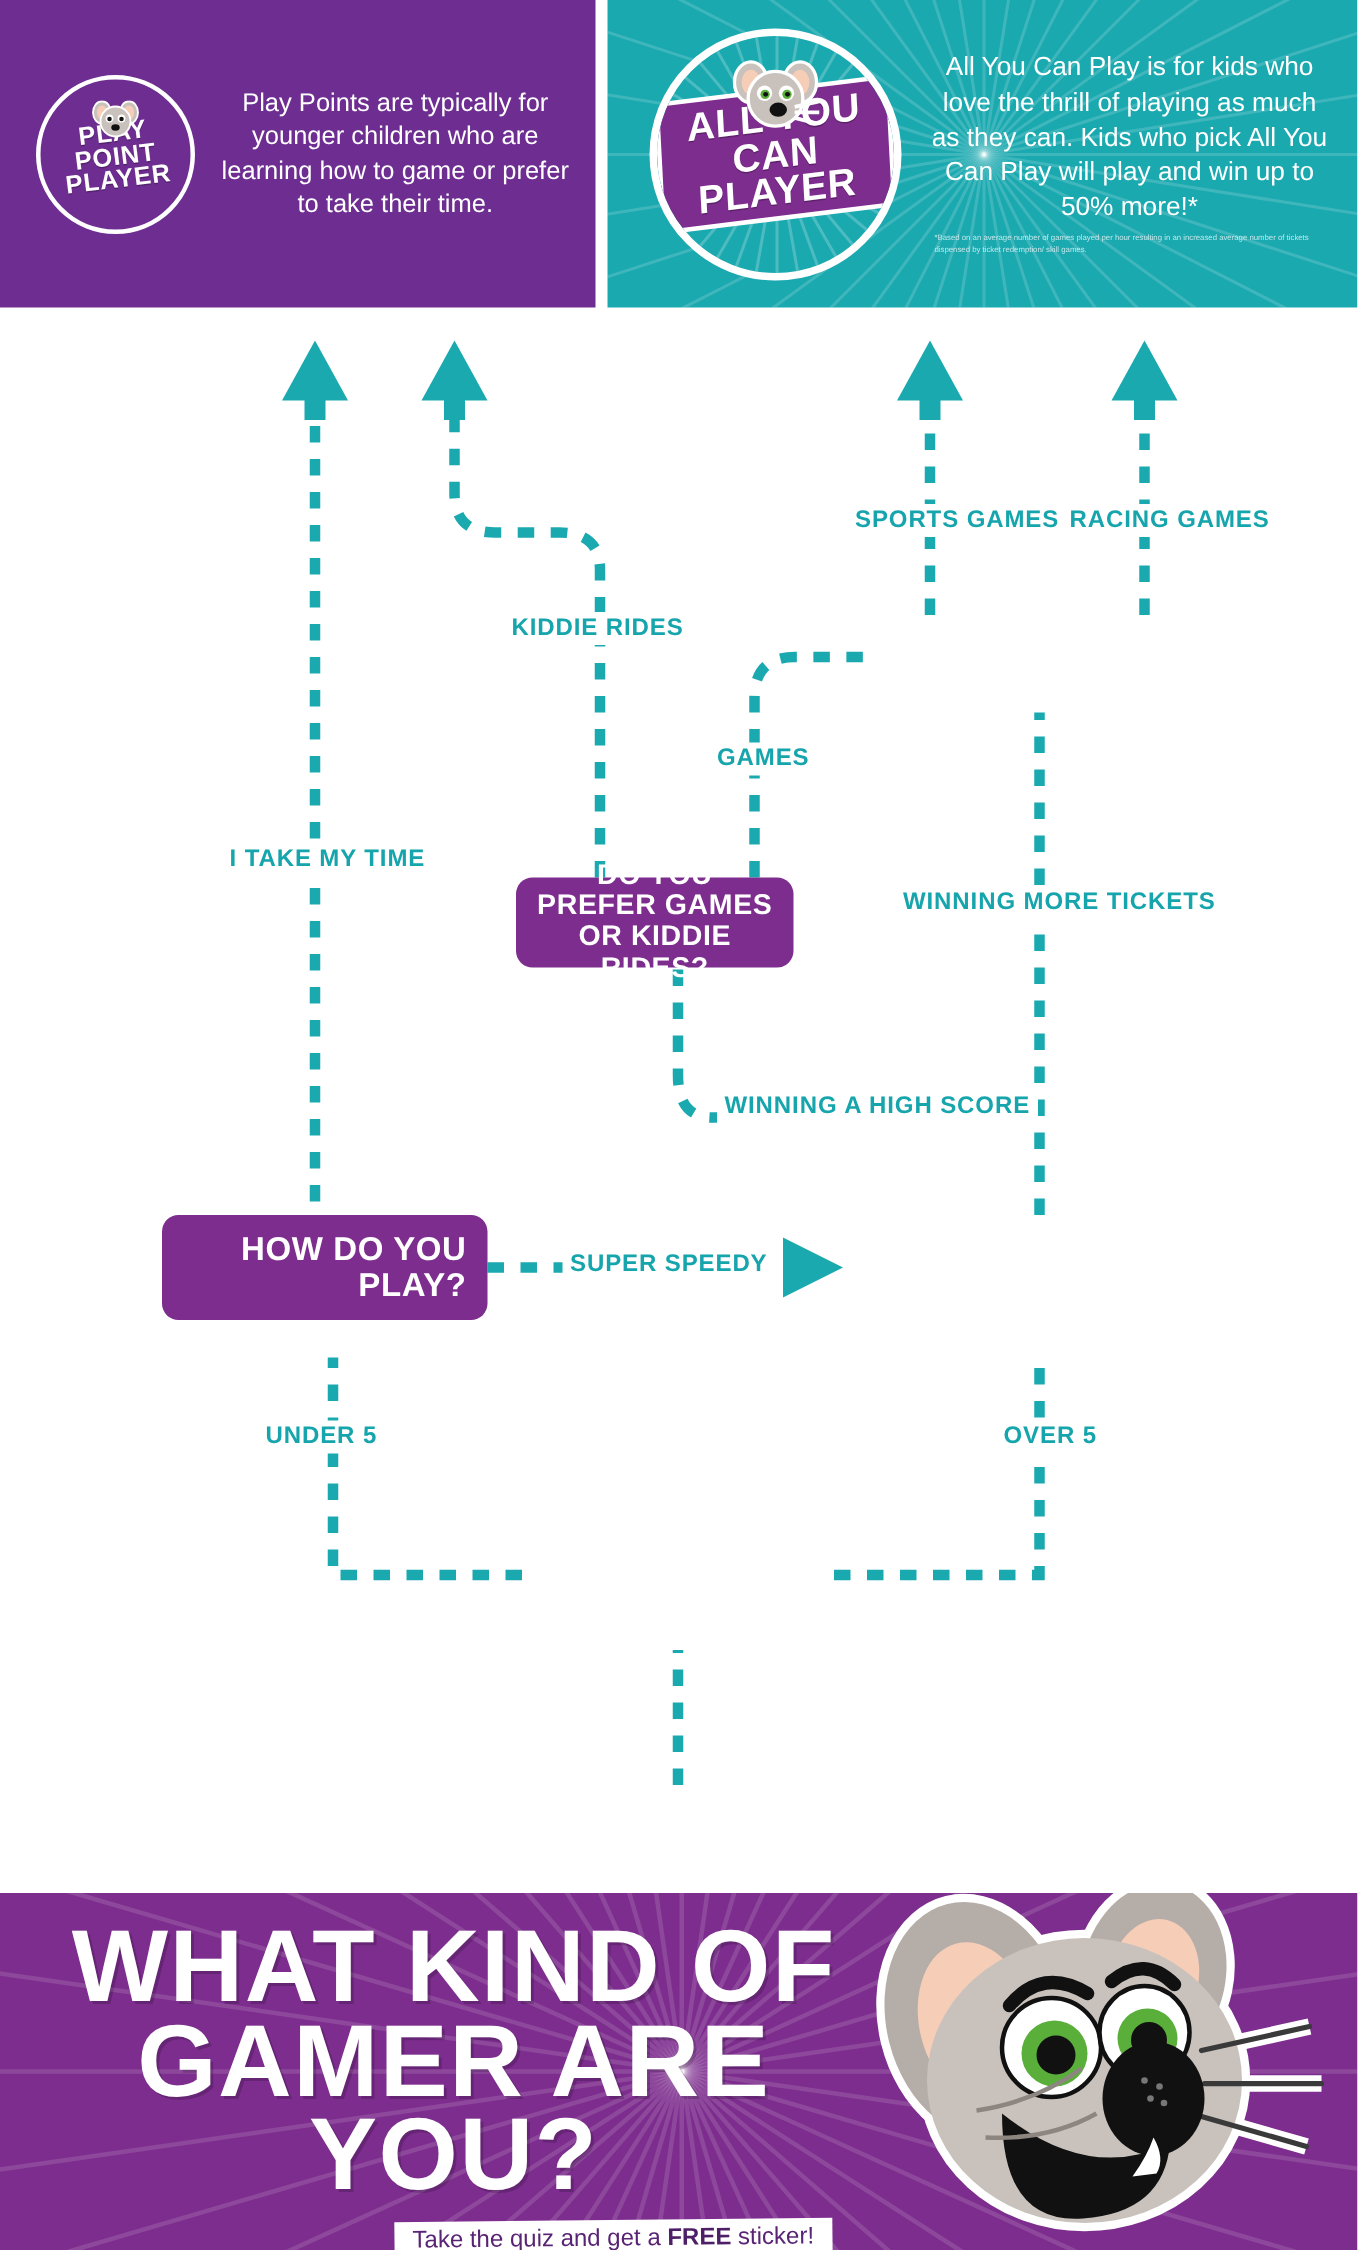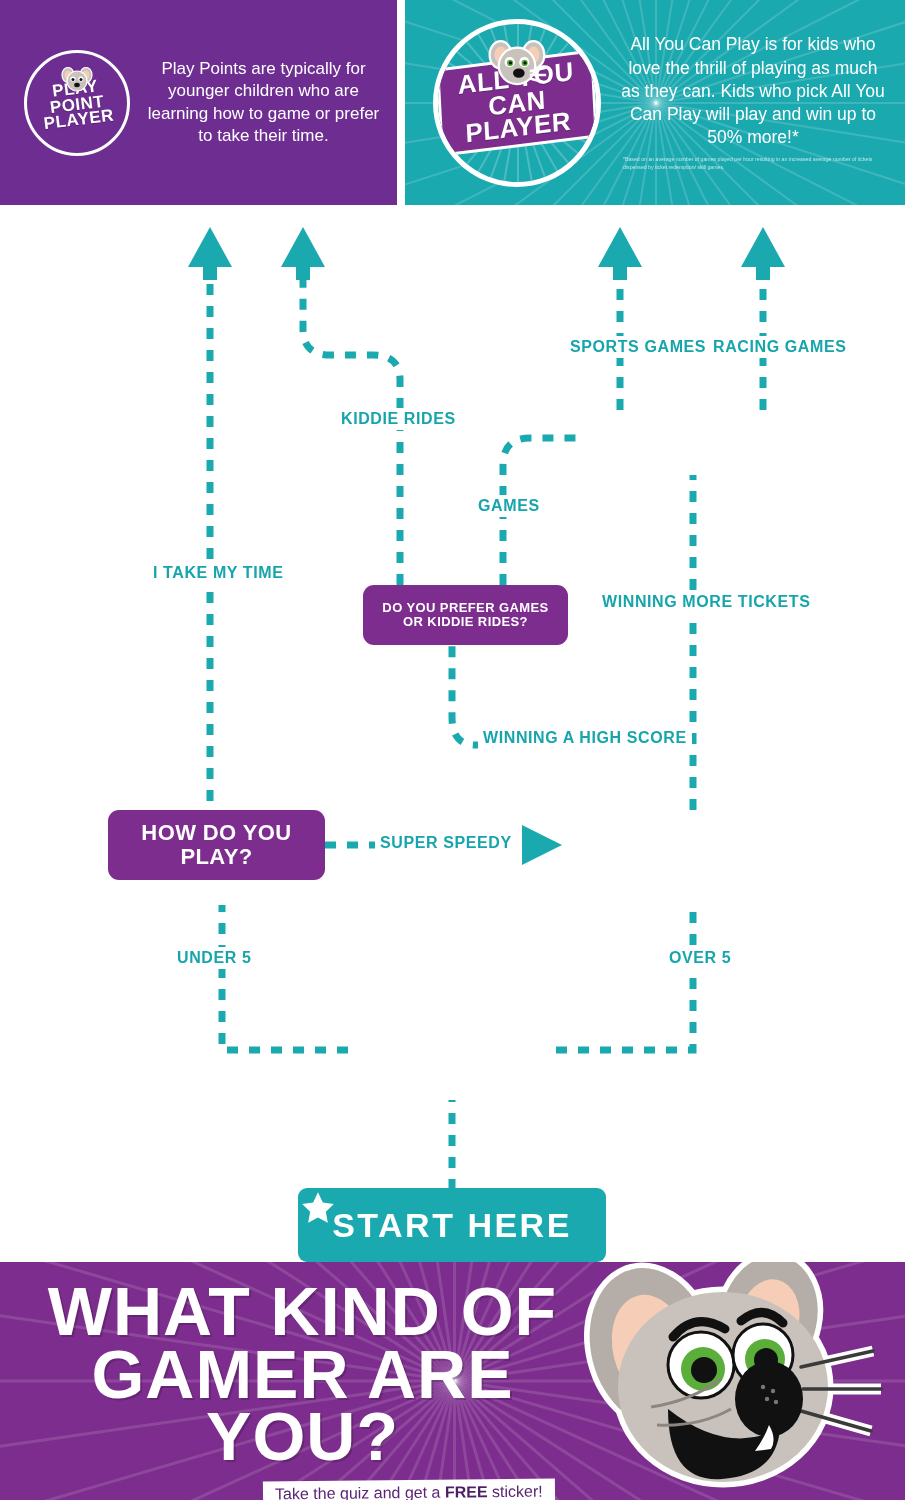--- a/index.html
+++ b/index.html
@@ -322,47 +322,41 @@
       <path d="M763 22 L785 62 L741 62 Z"></path>
         <rect x="756" y="55" width="14" height="20"></rect>
     </g>
 
     <g fill="#1BA9B0">
       <path d="M562 640 L522 620 L522 660 Z"></path>
     </g>
   </svg>
 
 
-  <div class="node" style="left:363px; top:380px; width:205px; height:60px; font-size:13px;">
+  <div class="node" style="left:344px; top:380px; width:185px; height:60px; font-size:19px;">
     <span>DO YOU PREFER GAMES<br>OR KIDDIE RIDES?</span>
   </div>
 
-  <div class="node" style="left:108px; top:605px; width:217px; height:70px; font-size:22px;">
+  <div class="node" style="left:108px; top:605px; width:217px; height:70px; font-size:22px;text-align:right;">
     <span>HOW DO YOU PLAY?</span>
   </div>
 
 
 
   <div class="edge-label" style="left:565px; top:131px;">SPORTS GAMES</div>
   <div class="edge-label" style="left:708px; top:131px;">RACING GAMES</div>
   <div class="edge-label" style="left:336px; top:405px; top:203px;">KIDDIE RIDES</div>
   <div class="edge-label" style="left:473px; top:290px;">GAMES</div>
   <div class="edge-label" style="left:148px; top:357px;">I TAKE MY TIME</div>
   <div class="edge-label" style="left:597px; top:386px;">WINNING MORE TICKETS</div>
   <div class="edge-label" style="left:478px; top:522px;">WINNING A HIGH SCORE</div>
   <div class="edge-label" style="left:375px; top:627px;text-align:right;">SUPER SPEEDY</div>
   <div class="edge-label" style="left:172px; top:742px;">UNDER 5</div>
   <div class="edge-label" style="left:664px; top:742px;">OVER 5</div>
 
-  <div class="start-btn" style="left:298px; top:983px; width:308px; height:74px;">
-    <svg class="star" viewBox="0 0 24 24">
-      <path d="M12 2.6l2.9 6.1 6.6.9-4.8 4.6 1.2 6.6L12 17.7 6.1 20.8l1.2-6.6L2.5 9.6l6.6-.9z"></path>
-    </svg>
-    <span>START HERE</span>
-  </div>
 </div>
 
 <div class="footer">
   <div class="rays" id="rays-footer">
       <i style="transform: rotate(0deg); height: 760px;"></i>
       <i style="transform: rotate(8.18182deg); height: 760px;"></i>
       <i style="transform: rotate(16.3636deg); height: 760px;"></i>
       <i style="transform: rotate(24.5455deg); height: 760px;"></i>
       <i style="transform: rotate(32.7273deg); height: 760px;"></i>
       <i style="transform: rotate(40.9091deg); height: 760px;"></i>

